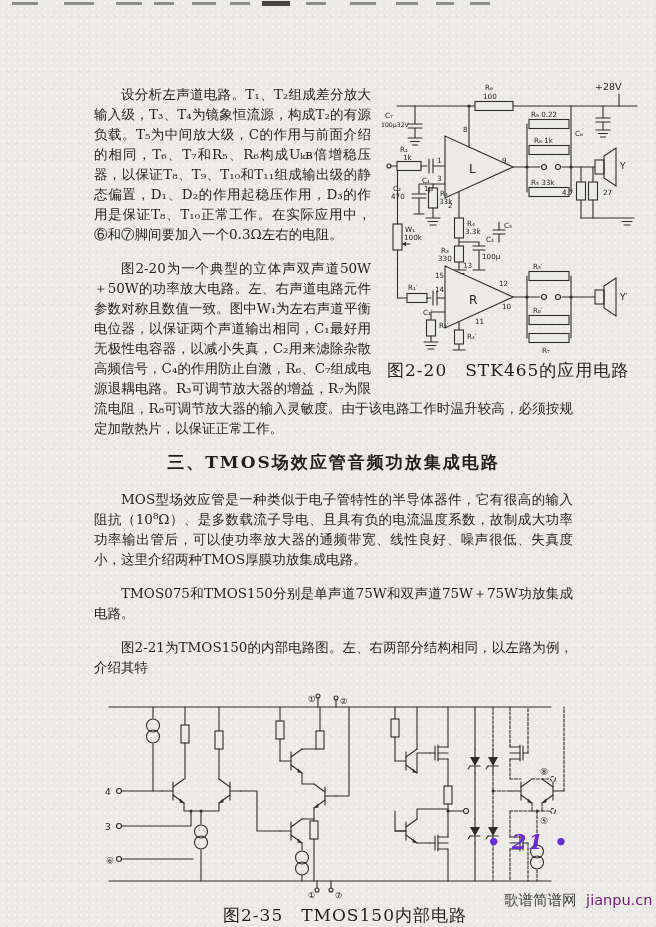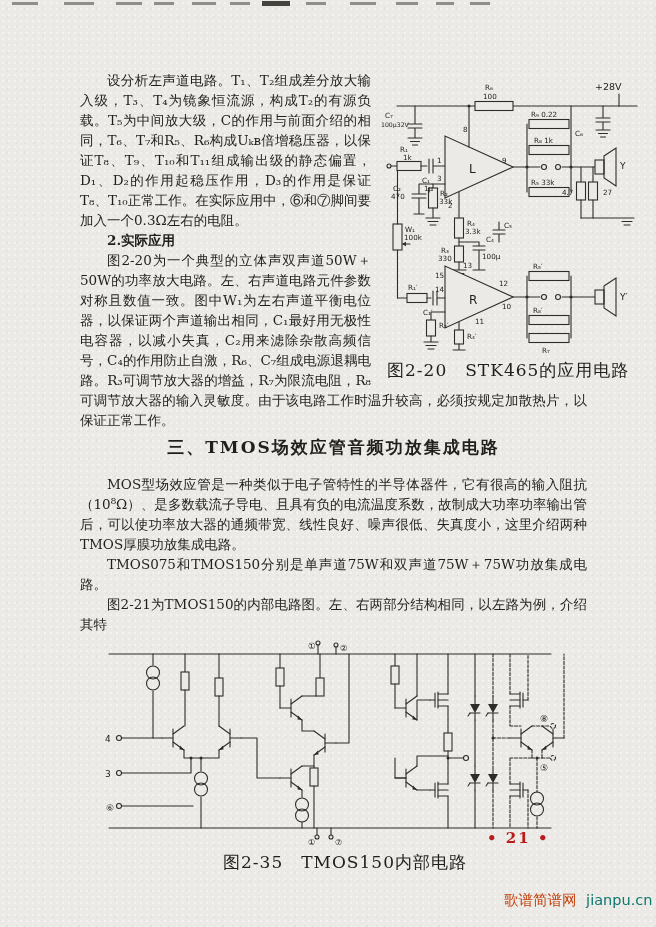--- a/index.html
+++ b/index.html
@@ -15,50 +15,50 @@
       radial-gradient(rgba(255,255,255,.45) 1px,transparent 1px),
       radial-gradient(rgba(110,108,100,.07) 1px,transparent 1px);
     background-size:6px 6px,9px 9px;background-position:0 0,3px 4px;
   }
   .dash{position:absolute;top:2px;height:3px;background:#8e8e8a;}
   .dash.dk{top:1px;height:5px;background:#45443f;}
   .content{
     position:absolute;left:80px;top:70px;width:507px;
     font-size:13.5px;line-height:20px;text-align:justify;
   }
-  .content p{margin:0;text-indent:2em;}
+  .content p{margin:14px;text-indent:2em;}
   .subhead{font-weight:bold;text-indent:1.6em;margin:0;}
   .main-heading{
     font-size:17px;font-weight:bold;text-align:center;
     letter-spacing:2px;margin:7px 0 17px;
   }
   .fig220{float:right;width:276px;margin:2px -70px 4px 10px;}
   .fig221{width:470px;margin:4px 0 0 15px;}
   .figcap{font-size:17px;margin:4px 0 0;text-indent:0;letter-spacing:1px;text-align:left;padding-left:6px;}
   .fig221 .figcap{padding-left:128px;}
   svg{display:block;}
   svg line,svg path,svg polyline{stroke:#2e2c29;stroke-width:1.1;fill:none;stroke-linecap:round;}
   svg polygon{stroke:#2e2c29;stroke-width:1.1;fill:none;}
   svg rect{fill:#ebeae6;stroke:#2e2c29;stroke-width:1.1;}
   svg circle{fill:none;stroke:#2e2c29;stroke-width:1.1;}
   svg .dot{fill:#2e2c29;stroke:none;}
   svg .f{fill:#2e2c29;stroke:none;}
   svg .amp{fill:#ebeae6;}
   svg text{fill:#24221f;stroke:none;font-family:"DejaVu Sans","Liberation Sans",sans-serif;}
   .dashed line,.dashed path,.dashed circle,.dashed polygon{stroke-dasharray:3 1.6;}
   .pageno{
-    position:absolute;left:487px;top:829px;font-size:15px;
-    font-weight:bold;letter-spacing:2px;color:#b91c1c;
+    position:absolute;left:487px;top:829px;font-size:21px;
+    font-weight:bold;font-style:italic;letter-spacing:2px;color:#6d28d9;
   }
   .wm{
     position:absolute;left:504px;top:891px;font-size:14.5px;
     font-family:"DejaVu Sans","Liberation Sans",sans-serif;white-space:nowrap;
   }
-  .wm .site{color:#c2410c;}
-  .wm .url{color:#0f766e;margin-left:5px;}
+  .wm .site{color:#404040;}
+  .wm .url{color:#701a75;margin-left:5px;}
 </style>
 </head>
 <body>
 
 <div class="page">
 
   <div class="dash" style="left:12px;width:26px"></div>
   <div class="dash" style="left:64px;width:30px"></div>
   <div class="dash" style="left:116px;width:26px"></div>
   <div class="dash" style="left:154px;width:20px"></div>
@@ -204,21 +204,20 @@
             <text x="152" y="197" font-size="7.2">R₅′</text>
             <text x="152" y="241" font-size="7.2">R₈′</text>
             <text x="161" y="281" font-size="7.2">R₇</text>
             <text x="239" y="228" font-size="9">Y′</text>
           </g>
       </svg>
       <div class="figcap">图2-20　STK465的应用电路</div>
     </div>
 
     <p>设分析左声道电路。T₁、T₂组成差分放大输入级，T₃、T₄为镜象恒流源，构成T₂的有源负载。T₅为中间放大级，C的作用与前面介绍的相同，T₆、T₇和R₅、R₆构成Uₖʙ倍增稳压器，以保证T₈、T₉、T₁₀和T₁₁组成输出级的静态偏置，D₁、D₂的作用起稳压作用，D₃的作用是保证T₈、T₁₀正常工作。在实际应用中，⑥和⑦脚间要加入一个0.3Ω左右的电阻。</p>
-    <p class="subhead">2.实际应用</p>
     <p>图2-20为一个典型的立体声双声道50W＋50W的功率放大电路。左、右声道电路元件参数对称且数值一致。图中W₁为左右声道平衡电位器，以保证两个声道输出相同，C₁最好用无极性电容器，以减小失真，C₂用来滤除杂散高频信号，C₄的作用防止自激，R₆、C₇组成电源退耦电路。R₃可调节放大器的增益，R₇为限流电阻，R₈可调节放大器的输入灵敏度。由于该电路工作时温升较高，必须按规定加散热片，以保证正常工作。</p>
 
     <h2 class="main-heading">三、TMOS场效应管音频功放集成电路</h2>
 
     <p>MOS型场效应管是一种类似于电子管特性的半导体器件，它有很高的输入阻抗（10⁸Ω）、是多数载流子导电、且具有负的电流温度系数，故制成大功率功率输出管后，可以使功率放大器的通频带宽、线性良好、噪声很低、失真度小，这里介绍两种TMOS厚膜功放集成电路。</p>
     <p>TMOS075和TMOS150分别是单声道75W和双声道75W＋75W功放集成电路。</p>
     <p>图2-21为TMOS150的内部电路图。左、右两部分结构相同，以左路为例，介绍其特</p>
 
     <div class="fig221">
       <svg id="fig221-svg" width="470" height="210" viewBox="0 0 470 210">

